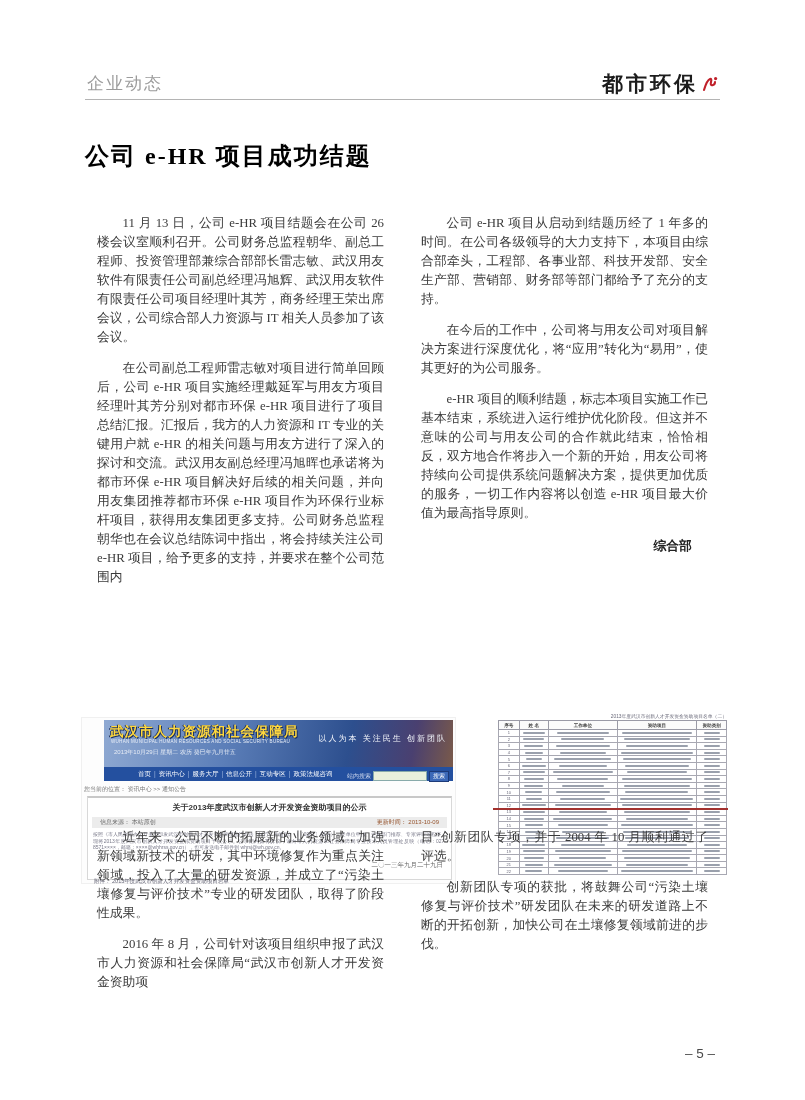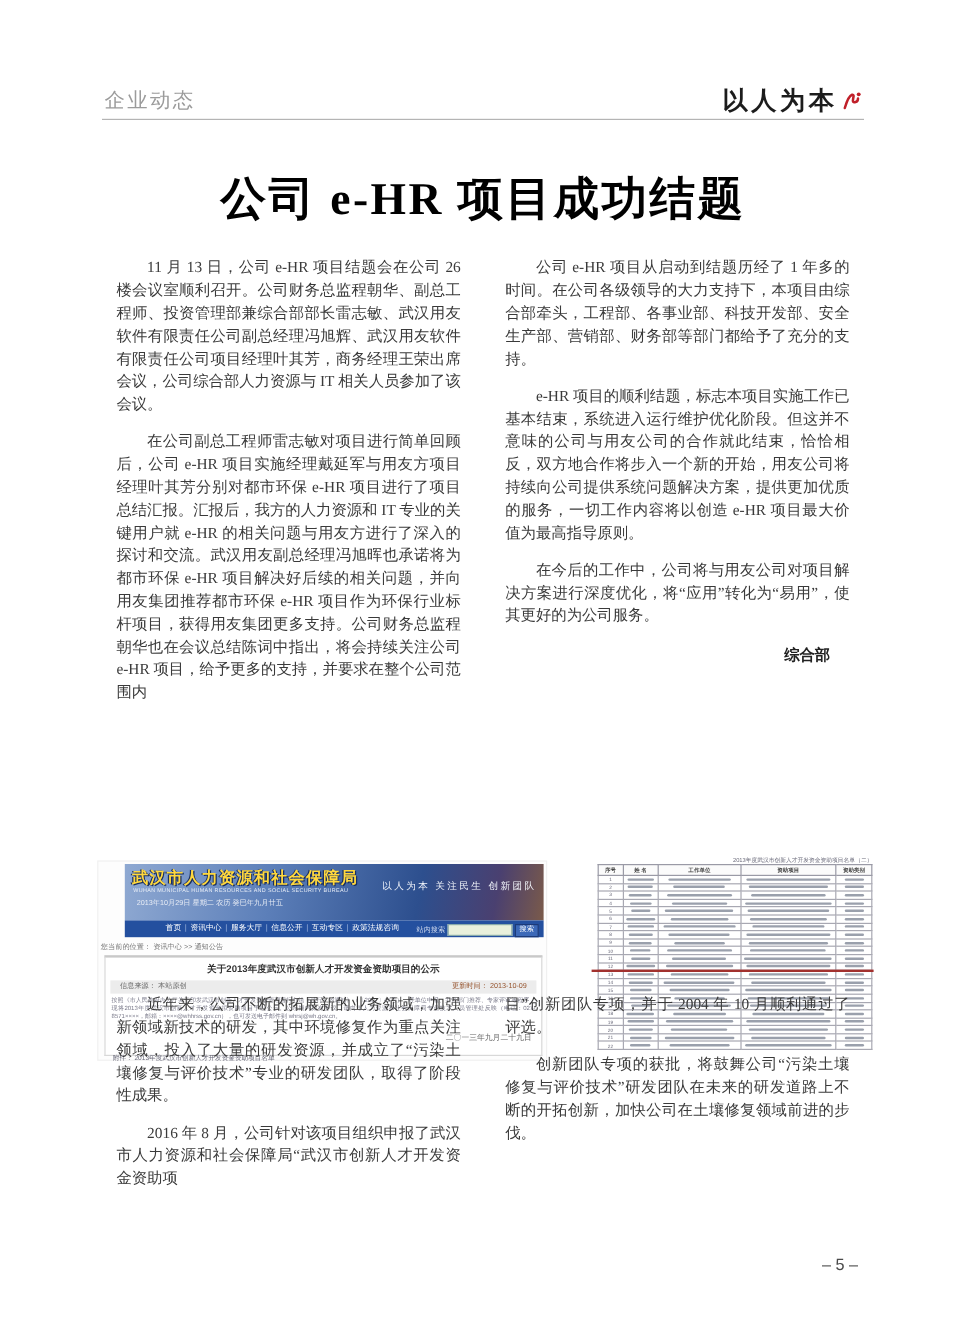--- a/index.html
+++ b/index.html
@@ -7,22 +7,22 @@
         font-family:"Liberation Serif","DejaVu Serif",serif;color:#3d3d3d;}
   
   .hdr{position:absolute;left:85px;width:635px;top:70px;height:28px;}
   .hdr-section{position:absolute;left:2px;top:2px;font-size:17px;color:#9b9b9b;
                font-family:"Liberation Sans","DejaVu Sans",sans-serif;letter-spacing:2px;}
   .hdr-logo{position:absolute;right:0;top:0;font-size:21px;font-weight:bold;color:#1c1c1c;
             letter-spacing:3px;font-family:"Liberation Sans","DejaVu Sans",sans-serif;}
   .hdr-logo svg{vertical-align:-3px;margin-left:2px;}
   .hdr-rule{position:absolute;left:85px;width:635px;top:99px;border-top:1px solid #b4b4b4;}
   
-  .a1-title{position:absolute;left:85px;width:635px;top:140px;text-align:center;
-            font-size:38px;font-weight:bold;color:#000;letter-spacing:2px;}
+  .a1-title{position:absolute;left:85px;width:635px;top:140px;text-align:left;
+            font-size:24px;font-weight:bold;color:#000;letter-spacing:2px;}
   .cols{position:absolute;left:85px;width:635px;display:flex;gap:13px;}
   .col{flex:1;font-size:12.8px;line-height:19px;text-align:justify;color:#3a3a3a;}
   .col p{margin:12px;text-indent:2em;}
   .col p.cont{text-indent:0;}
   .cols-a1{top:202px;}
   .sig{margin-top:14px;text-align:right;font-weight:bold;padding-right:2.2em;color:#222;}
   
   .a2-head{position:absolute;left:85px;width:635px;top:556px;text-align:center;color:#000;}
   .a2-sub{font-size:18px;font-weight:bold;letter-spacing:1px;}
   .a2-big{font-size:28px;font-weight:bold;letter-spacing:3px;line-height:37px;margin-top:5px;}
@@ -76,38 +76,38 @@
   .pagenum{position:absolute;top:1046px;left:640px;width:120px;text-align:center;
            font-size:13.5px;color:#4a4a4a;font-family:"Liberation Sans","DejaVu Sans",sans-serif;}
 </style>
 </head>
 <body>
 
 <div class="page">
 
   <div class="hdr">
     <span class="hdr-section">企业动态</span>
-    <span class="hdr-logo"><span>以人为本</span><svg width="20" height="20" viewBox="0 0 20 20">
+    <span class="hdr-logo"><span>都市环保</span><svg width="20" height="20" viewBox="0 0 20 20">
           <path d="M4 16 Q7 6 10 5 Q12 4.5 11 8 Q10 12 13 11 Q15 10.5 15 8" stroke="#c0202a" fill="none" stroke-width="2.1" stroke-linecap="round"></path>
           <circle cx="15.6" cy="4.6" r="1.6" fill="#c0202a"></circle>
         </svg></span>
   </div>
   <div class="hdr-rule"></div>
 
   <div class="a1-title">公司 e-HR 项目成功结题</div>
 
   <div class="cols cols-a1">
     <div class="col">
       <p>11 月 13 日，公司 e-HR 项目结题会在公司 26 楼会议室顺利召开。公司财务总监程朝华、副总工程师、投资管理部兼综合部部长雷志敏、武汉用友软件有限责任公司副总经理冯旭辉、武汉用友软件有限责任公司项目经理叶其芳，商务经理王荣出席会议，公司综合部人力资源与 IT 相关人员参加了该会议。</p>
       <p>在公司副总工程师雷志敏对项目进行简单回顾后，公司 e-HR 项目实施经理戴延军与用友方项目经理叶其芳分别对都市环保 e-HR 项目进行了项目总结汇报。汇报后，我方的人力资源和 IT 专业的关键用户就 e-HR 的相关问题与用友方进行了深入的探讨和交流。武汉用友副总经理冯旭晖也承诺将为都市环保 e-HR 项目解决好后续的相关问题，并向用友集团推荐都市环保 e-HR 项目作为环保行业标杆项目，获得用友集团更多支持。公司财务总监程朝华也在会议总结陈词中指出，将会持续关注公司 e-HR 项目，给予更多的支持，并要求在整个公司范围内</p>
     </div>
     <div class="col">
       <p>公司 e-HR 项目从启动到结题历经了 1 年多的时间。在公司各级领导的大力支持下，本项目由综合部牵头，工程部、各事业部、科技开发部、安全生产部、营销部、财务部等部门都给予了充分的支持。</p>
+      <p>在今后的工作中，公司将与用友公司对项目解决方案进行深度优化，将“应用”转化为“易用”，使其更好的为公司服务。</p>
       <p>e-HR 项目的顺利结题，标志本项目实施工作已基本结束，系统进入运行维护优化阶段。但这并不意味的公司与用友公司的合作就此结束，恰恰相反，双方地合作将步入一个新的开始，用友公司将持续向公司提供系统问题解决方案，提供更加优质的服务，一切工作内容将以创造 e-HR 项目最大价值为最高指导原则。</p>
-      <p>在今后的工作中，公司将与用友公司对项目解决方案进行深度优化，将“应用”转化为“易用”，使其更好的为公司服务。</p>
       <div class="sig">综合部</div>
     </div>
   </div>
 
 
   <div class="figrow">
 
     <div class="webshot">
       <div class="ws-banner">
         <div class="ws-site">武汉市人力资源和社会保障局</div>

